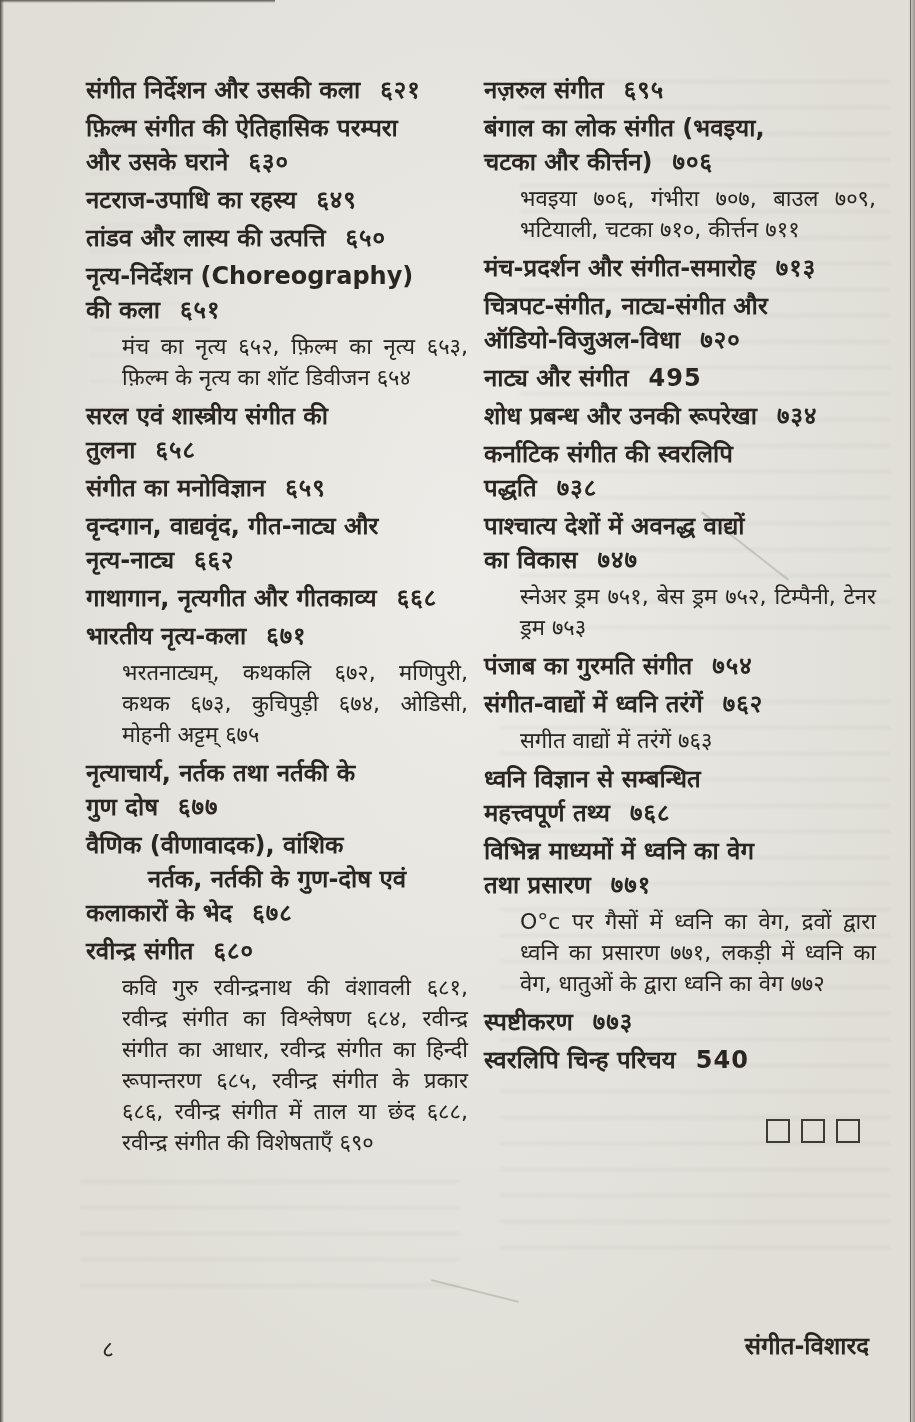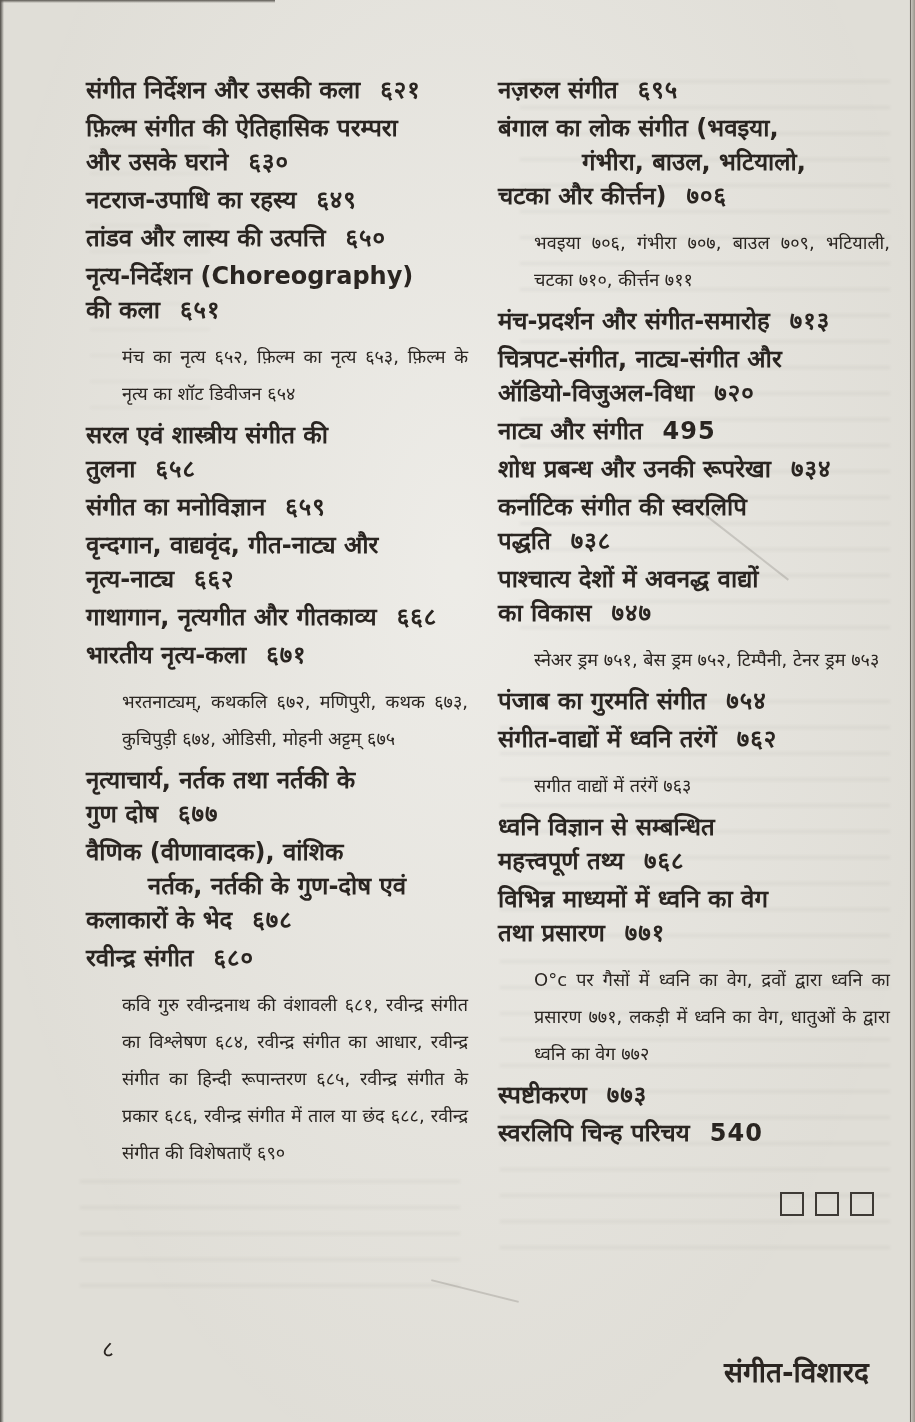--- a/index.html
+++ b/index.html
@@ -34,40 +34,40 @@
       rgba(70,66,58,0.10) 0 3px, rgba(70,66,58,0.0) 3px 26px);
     filter:blur(1.6px);
     opacity:.55;
     pointer-events:none;
   }
   .scratch{position:absolute;background:rgba(60,56,50,0.18);pointer-events:none;}
 
   
   .col{position:absolute;top:73px;}
   .col-left{left:86px;width:382px;}
-  .col-right{left:498px;width:392px;}
+  .col-right{left:484px;width:392px;}
   .entry{font-weight:700;font-size:24px;line-height:34px;margin:0 0 4px 0;}
   .entry .line{display:block;}
   .line.align-left{text-align:left;}
   .line.align-right{text-align:left;padding-right:8px;}
   .line.align-center{text-align:center;}
   .page-num{margin-left:20px;letter-spacing:1px;white-space:nowrap;}
   .sub{
-    font-weight:400;font-size:18px;line-height:37px;
-    padding-left:36px;margin:11px 0 6px 0;
+    font-weight:400;font-size:22px;line-height:31px;
+    padding-left:36px;margin:4px 0 6px 0;
     text-align:justify;
   }
   
   .end-marks{display:flex;justify-content:flex-end;gap:11px;
     margin-top:42px;padding-right:16px;}
   .square{display:inline-block;width:20px;height:20px;
     border:2px solid #3e3a35;background:transparent;}
   
   .footer-pagenum{position:absolute;left:102px;top:1332px;font-size:23px;}
-  .footer-title{position:absolute;right:46px;top:1328px;font-size:28px;font-weight:700;margin-top:24px;}
+  .footer-title{position:absolute;right:46px;top:1328px;font-size:24px;font-weight:700;}
 </style>
 </head>
 <body>
 
 <div class="page">
 
   <div class="edge-left"></div>
   <div class="edge-right"></div>
   <div class="edge-top"></div>
   <div class="bleed" style="left:520px;top:80px;width:370px;height:560px;"></div>
@@ -131,21 +131,20 @@
       </div>
   </div>
 
   <div class="col col-right">
     <div class="entries">
         <div class="entry">
           <div class="line align-left"><span>नज़रुल संगीत</span><span class="page-num">६९५</span></div>
         </div>
         <div class="entry">
           <div class="line align-left"><span>बंगाल का लोक संगीत (भवइया,</span></div>
-          <div class="line align-center"><span>गंभीरा, बाउल, भटियालो,</span></div>
           <div class="line align-right"><span>चटका और कीर्त्तन)</span><span class="page-num">७०६</span></div>
         </div>
         <div class="sub">भवइया ७०६, गंभीरा ७०७, बाउल ७०९, भटियाली, चटका ७१०, कीर्त्तन ७११</div>
         <div class="entry">
           <div class="line align-left"><span>मंच-प्रदर्शन और संगीत-समारोह</span><span class="page-num">७१३</span></div>
         </div>
         <div class="entry">
           <div class="line align-left"><span>चित्रपट-संगीत, नाट्य-संगीत और</span></div>
           <div class="line align-right"><span>ऑडियो-विजुअल-विधा</span><span class="page-num">७२०</span></div>
         </div>

